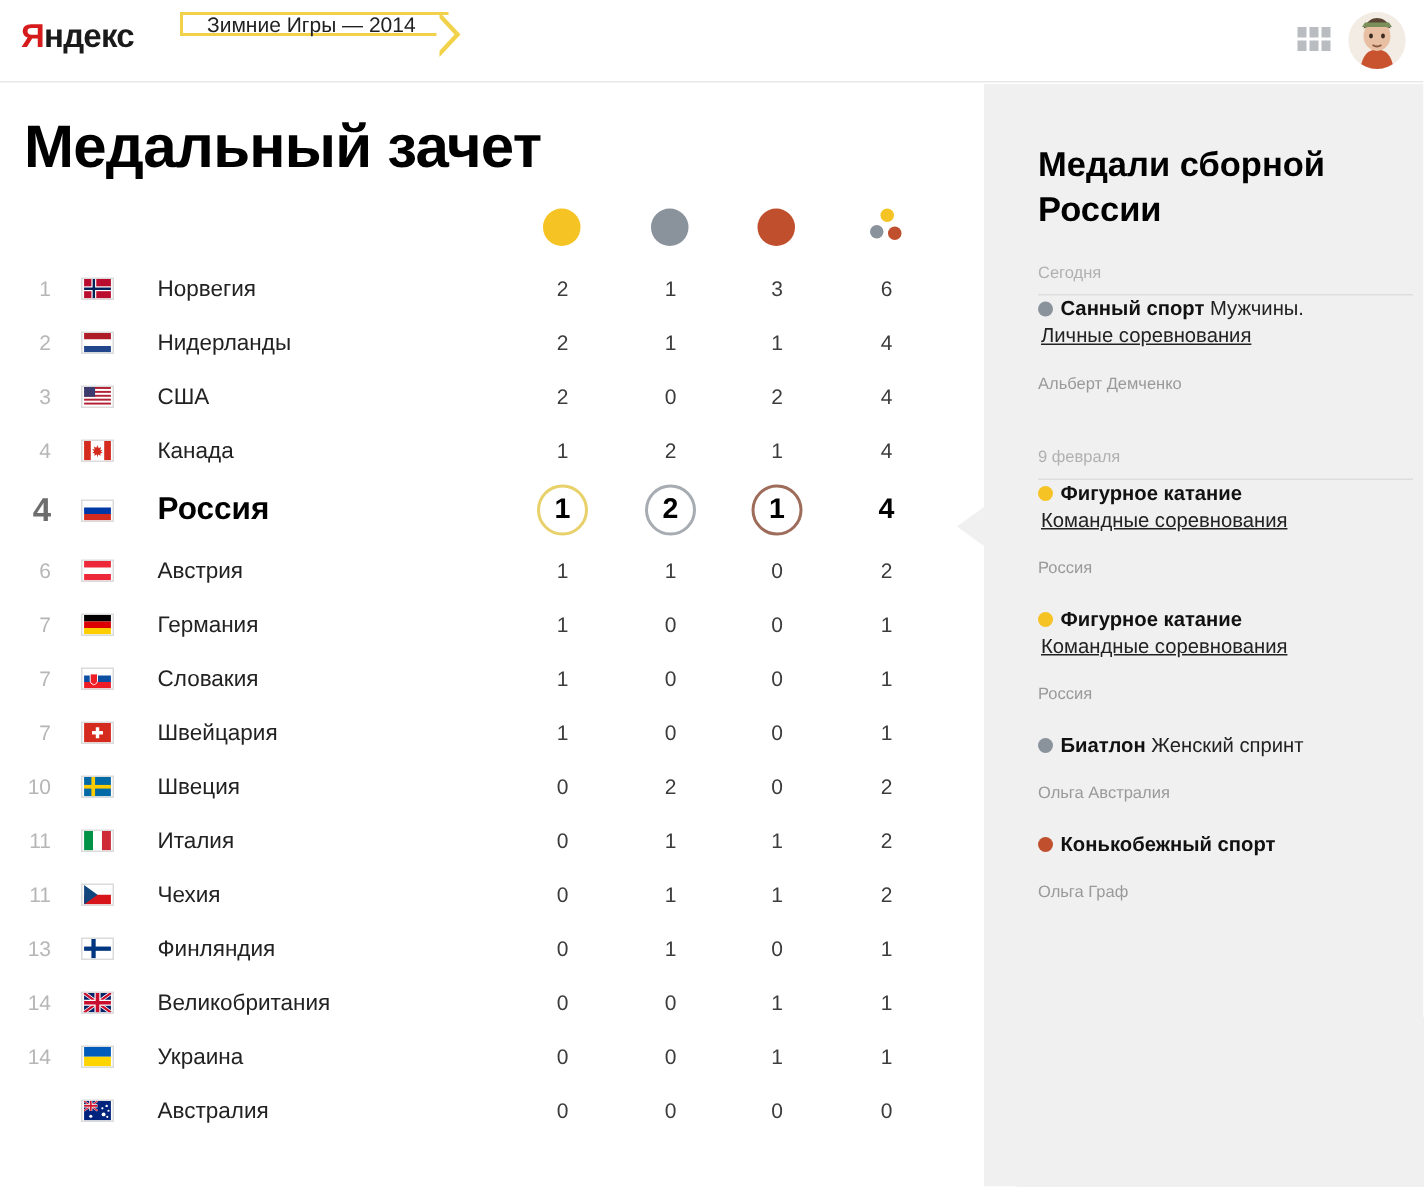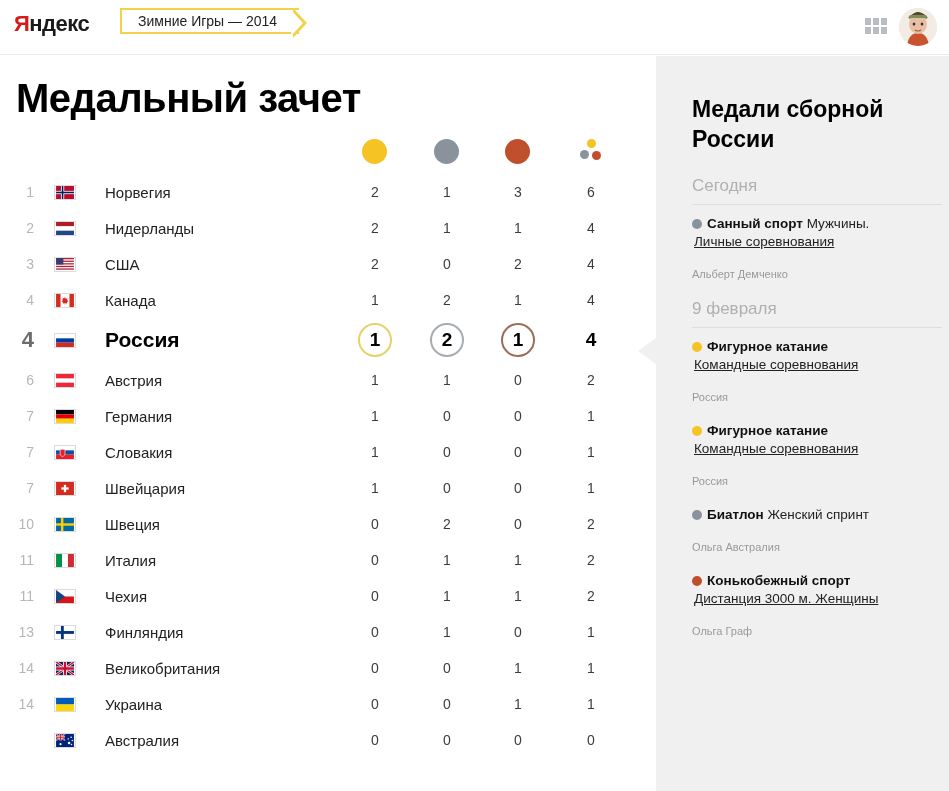--- a/index.html
+++ b/index.html
@@ -17,21 +17,21 @@
     background: #fff; border-bottom: 1px solid #e8e8e8;
   }
   .logo {
     position: absolute; left: 14px; top: 8px;
     font-size: 22px; font-weight: bold; letter-spacing: -0.5px;
     color: #1a1a1a; line-height: 32px;
     font-family: "Liberation Sans", sans-serif;
   }
   .logo .ya { color: #d51b1b; }
   .tab-games {
-    position: absolute; left: 120px; top: 8px; height: 26px;
+    position: absolute; left: 120px; top: 8px; height: 16px;
     padding: 0 22px 0 16px;
     border: 2px solid #f2d24a; background: #fff;
     display: flex; align-items: center;
     font-size: 14px; color: #222;
     border-right: none;
   }
   .tab-games-arrow {
     position: absolute; left: 293px; top: 8px;
     width: 0; height: 0;
   }
@@ -139,22 +139,22 @@
     border-right: 18px solid #f0f0f0;
   }
   .side-title {
     position: absolute; left: 36px; top: 38px; width: 250px;
     font-size: 23px; font-weight: bold; color: #000; line-height: 30px;
   }
   .sec {
     position: absolute; left: 36px; width: 250px;
   }
   .sec-head {
-    font-size: 17px; color: #b0b0b0; padding-bottom: 8px;
-    border-bottom: 1px solid #dddddd; margin-bottom: 10px;
+    font-size: 11px; color: #b0b0b0; padding-bottom: 8px;
+    border-bottom: 1px solid #dddddd; 
   }
   .ev { margin-bottom: 16px; position: relative; padding-left: 0; }
   .ev-line1 { font-size: 13.5px; line-height: 18px; }
   .ev-dot {
     display: inline-block; width: 10px; height: 10px; border-radius: 50%;
     vertical-align: -1px; margin-right: 5px;
   }
   .ev-sport { font-weight: bold; color: #111; }
   .ev-disc { color: #222; }
   .ev-line2 { font-size: 13.5px; color: #222; line-height: 18px; padding-left: 2px; text-decoration: underline; }
@@ -498,20 +498,19 @@
             <div class="ev-line1"><span class="ev-dot" style="background: rgb(245, 195, 36);"></span><span class="ev-sport">Фигурное катание</span></div>
             <div class="ev-line2">Командные соревнования</div>
             <div class="ev-ath">Россия</div>
           </div>
           <div class="ev">
             <div class="ev-line1"><span class="ev-dot" style="background: rgb(138, 146, 156);"></span><span class="ev-sport">Биатлон</span> <span class="ev-disc">Женский спринт</span></div>
             <div class="ev-ath">Ольга Австралия</div>
           </div>
           <div class="ev">
             <div class="ev-line1"><span class="ev-dot" style="background: rgb(192, 79, 46);"></span><span class="ev-sport">Конькобежный спорт</span></div>
-            <div class="ev-line2">Дистанция 3000 м. Женщины</div>
             <div class="ev-ath">Ольга Граф</div>
           </div>
         </div>
       </div>
   </div>
 
 </div>
 
 </body></html>

